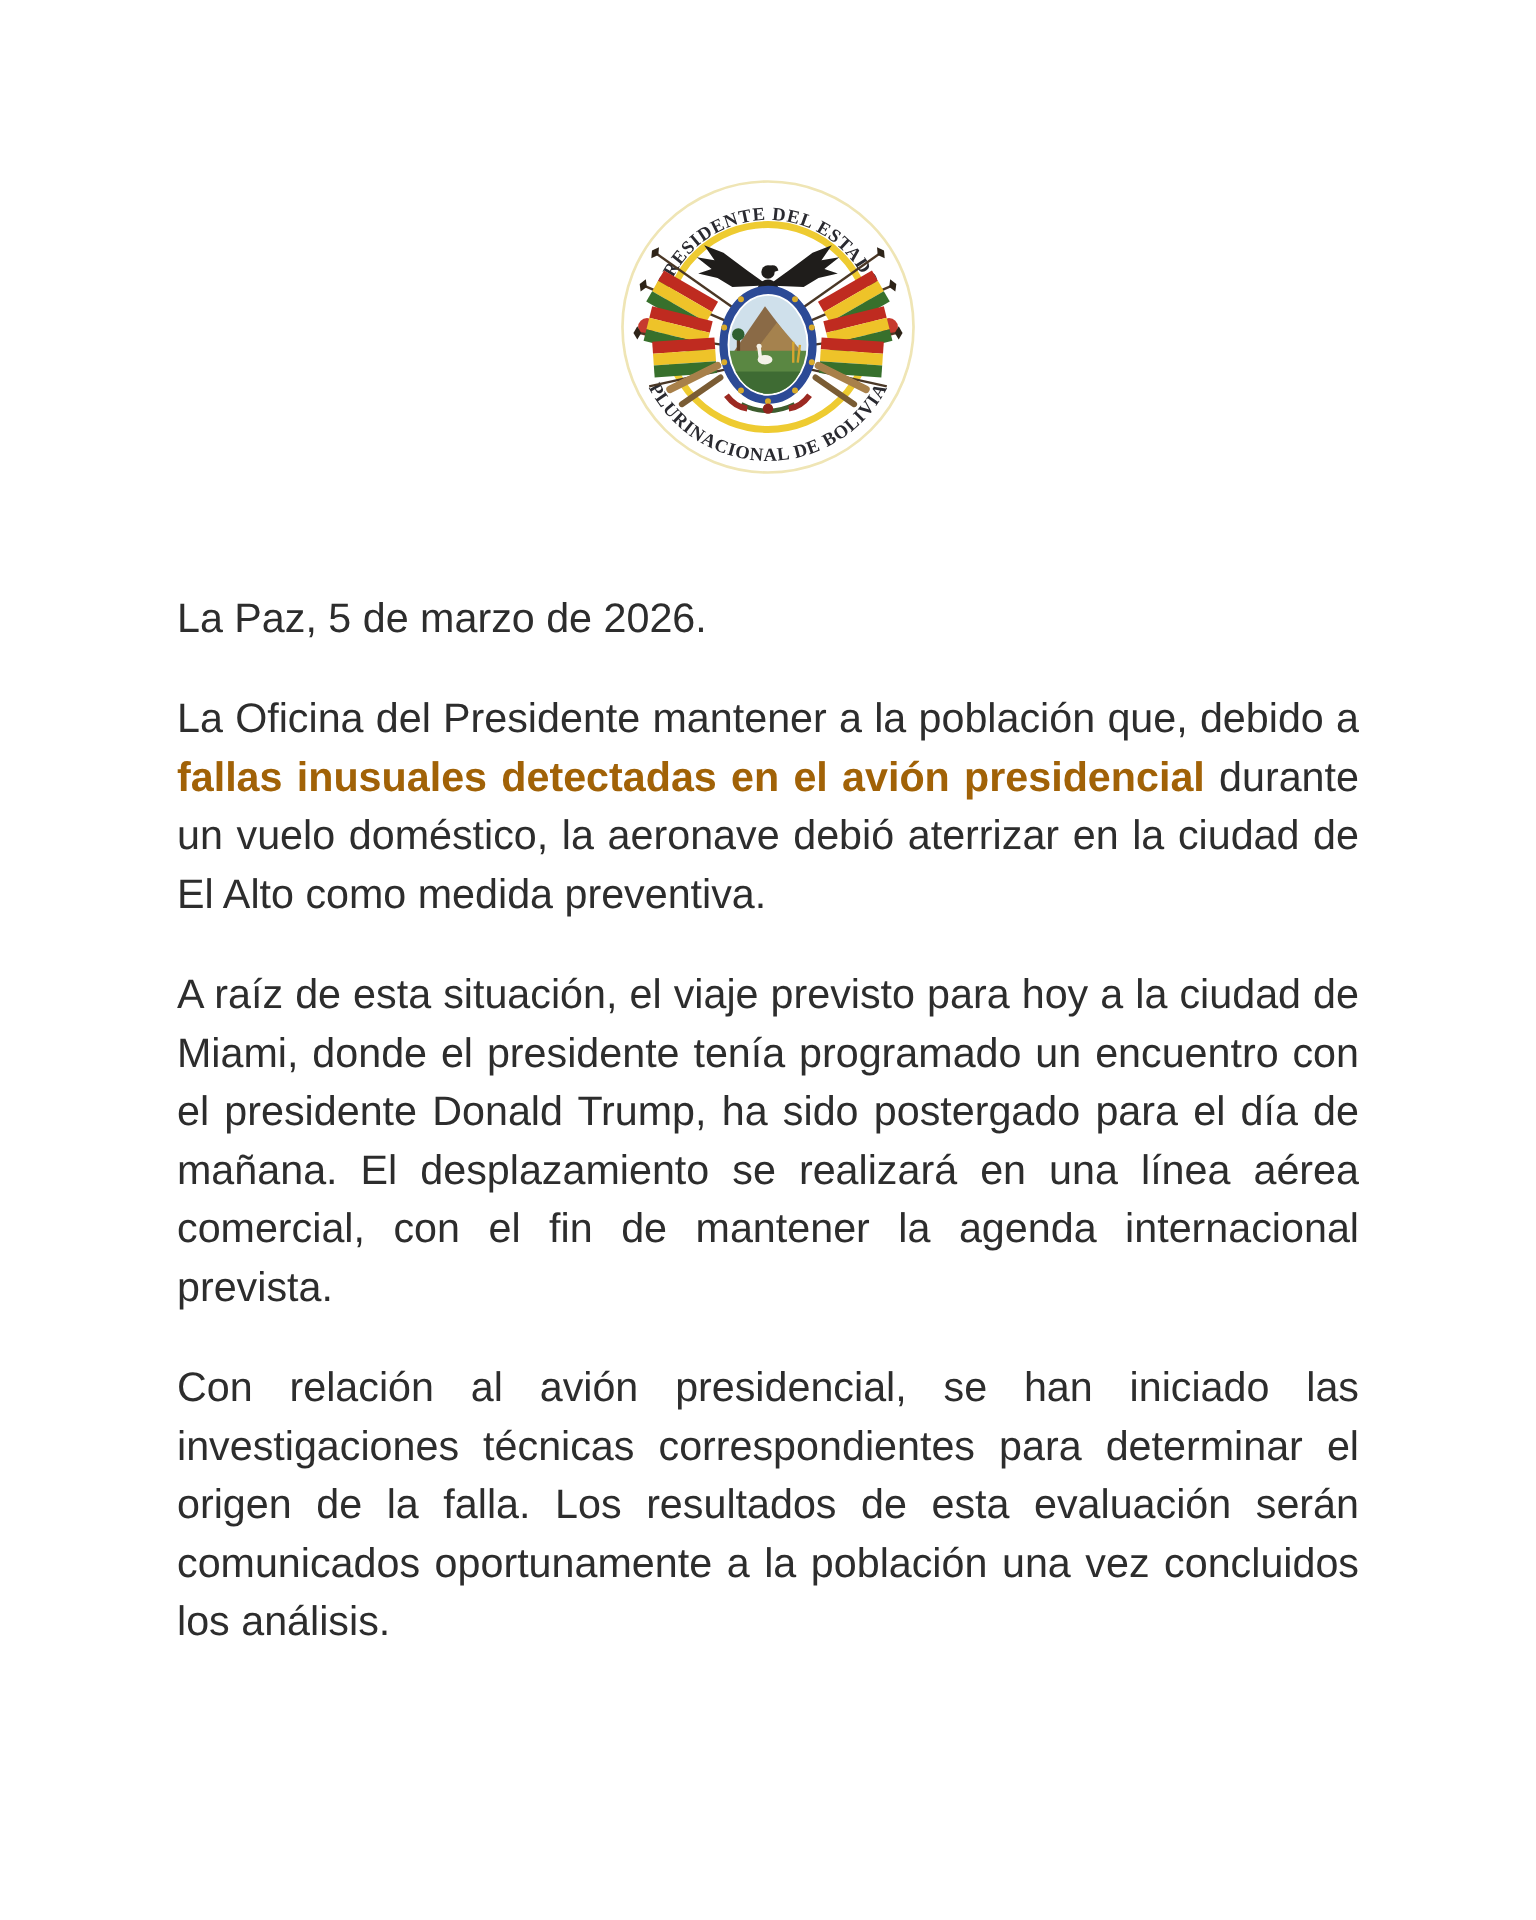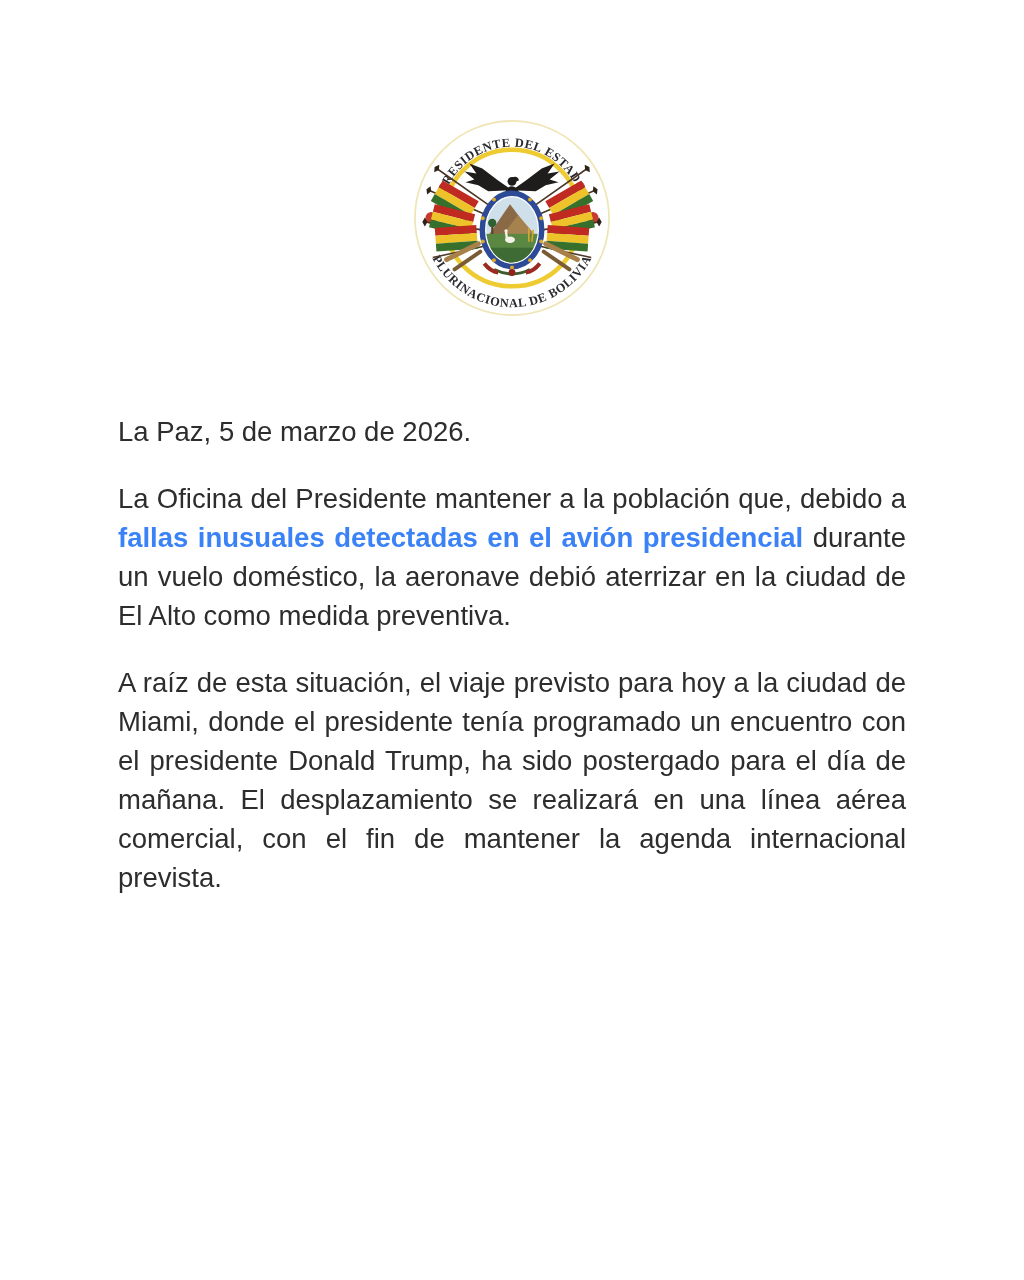--- a/index.html
+++ b/index.html
@@ -23,28 +23,28 @@
     font-family: "Liberation Serif", serif;
     font-size: 12.5px;
     font-weight: 600;
     letter-spacing: 0.6px;
     fill: #2a2a30;
   }
   .letter {
     position: absolute;
     left: 118px;
     width: 788px;
-    top: 412px;
+    top: 392px;
     color: #2d2d2d;
     font-size: 27.5px;
     line-height: 39px;
   }
   .dateline { margin: 0 0 28px 0; text-align: left; }
   .para { margin: 0 0 28px 0; text-align: justify; }
-  .para strong { font-weight: bold; color: #3b82f6; }
+  .para strong { font-weight: bold; color: #a16207; }
 </style>
 </head>
 <body>
 
 <div class="page">
 
   <div class="seal">
     <svg viewBox="0 0 200 200" xmlns="http://www.w3.org/2000/svg">
       <defs>
         <clipPath id="scene-clip">
@@ -192,15 +192,16 @@
     </svg>
   </div>
 
   <div class="letter">
     <p class="dateline">La Paz, 5 de marzo de 2026.</p>
 
     <p class="para"><span>La Oficina del Presidente mantener a la población que, debido a </span><strong>fallas inusuales detectadas en el avión presidencial</strong><span> durante un vuelo doméstico, la aeronave debió aterrizar en la ciudad de El Alto como medida preventiva.</span></p>
 
     <p class="para">A raíz de esta situación, el viaje previsto para hoy a la ciudad de Miami, donde el presidente tenía programado un encuentro con el presidente Donald Trump, ha sido postergado para el día de mañana. El desplazamiento se realizará en una línea aérea comercial, con el fin de mantener la agenda internacional prevista.</p>
 
+    <p class="para">Con relación al avión presidencial, se han iniciado las investigaciones técnicas correspondientes para determinar el origen de la falla. Los resultados de esta evaluación serán comunicados oportunamente a la población una vez concluidos los análisis.</p>
   </div>
 
 </div>
 
 </body></html>

